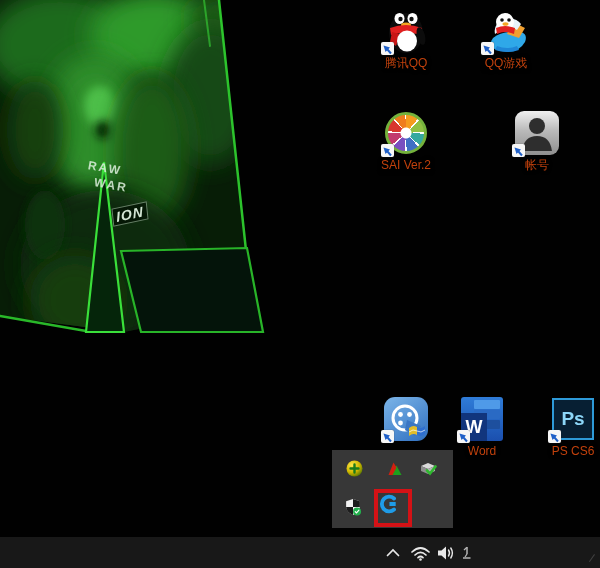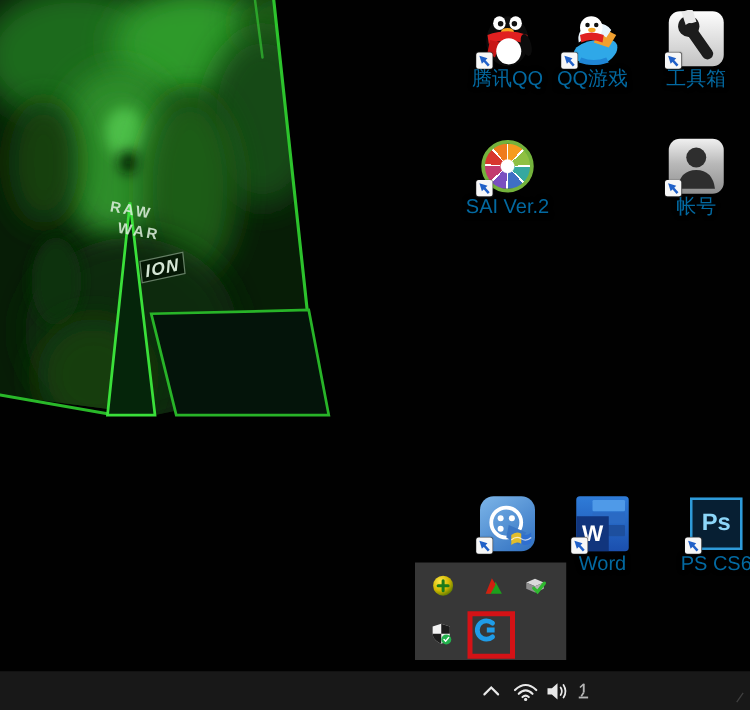--- a/index.html
+++ b/index.html
@@ -8,21 +8,21 @@
   .wallpaper{position:absolute;left:0;top:0;}
   .wp-text{position:absolute;color:#dff0df;font-weight:bold;pointer-events:none;}
   .wp-raw{left:88px;top:161px;font-size:12px;letter-spacing:2px;transform:rotate(10deg);opacity:.85;}
   .wp-war{left:94px;top:178px;font-size:12px;letter-spacing:2px;transform:rotate(10deg);opacity:.85;}
   .wp-ion{left:112px;top:205px;font-size:14px;font-style:italic;letter-spacing:1px;
     transform:rotate(-12deg) skewX(-6deg);background:rgba(2,14,2,.7);
     border:1px solid rgba(205,240,205,.5);padding:0 3px;opacity:.95;}
   
   .cell{position:absolute;width:76px;display:flex;flex-direction:column;align-items:center;cursor:default;}
   .art{position:relative;width:46px;height:46px;}
-  .label{margin-top:3px;font-size:16px;color:#0369a1;line-height:13px;
+  .label{margin-top:3px;font-size:12px;color:#c2410c;line-height:13px;
     text-shadow:1px 1px 1px #000,0 0 4px #000;white-space:nowrap;}
   .badge{position:absolute;left:-2px;bottom:-1px;width:13px;height:13px;background:#f7f7f7;
     border-radius:2px;box-shadow:0 0 1px #333;}
   
   .sq{border-radius:9px;width:44px;height:44px;margin:1px auto;}
   .toolbox-sq{background:linear-gradient(#fdfdfd,#c2c2c2);}
   .account-sq{background:linear-gradient(#f0f0f0 0%,#b9b9b9 45%,#8f8f8f 100%);}
   .sai-circle{width:42px;height:42px;margin:2px auto;border-radius:50%;border:3px solid #74b23c;box-sizing:border-box;
     background:
       radial-gradient(circle at 50% 50%, #fff 0 5px, rgba(255,255,255,0) 6px),
@@ -114,21 +114,21 @@
       <span class="badge">
         <svg width="13" height="13" viewBox="0 0 13 13">
             <polygon points="2.5,2.5 9,4.5 4.5,9" fill="#2060c8"></polygon>
             <line x1="6" y1="6" x2="10" y2="10.5" stroke="#2060c8" stroke-width="2"></line>
           </svg>
       </span>
     </div>
     <span class="label">腾讯QQ</span>
   </div>
 
-  <div class="cell" style="left:436px;top:8px;text-decoration:underline;">
+  <div class="cell" style="left:468px;top:8px;text-decoration:underline;">
     <div class="art">
       <svg width="46" height="46" viewBox="0 0 46 46">
         <path d="M10,30 Q4,38 14,42 Q34,48 42,34 Q45,26 38,24 Q20,22 10,30 Z" fill="#2fa8e8"></path>
         <path d="M30,14 L42,20 L36,30 L24,26 Z" fill="#f0a030"></path>
         <path d="M12,26 Q10,16 20,12 Q32,8 38,16 L34,22 Q26,16 18,22 Z" fill="#e8f4fc"></path>
         <circle cx="22" cy="14" r="9" fill="#fff"></circle>
         <circle cx="19" cy="12" r="1.8" fill="#111"></circle>
         <circle cx="26" cy="12" r="1.8" fill="#111"></circle>
         <ellipse cx="22.5" cy="16" rx="3" ry="1.8" fill="#f5a623"></ellipse>
         <path d="M13,20 Q22,16 32,20 L31,26 Q22,22 14,26 Z" fill="#e02020"></path>
@@ -137,53 +137,36 @@
       <span class="badge">
         <svg width="13" height="13" viewBox="0 0 13 13">
             <polygon points="2.5,2.5 9,4.5 4.5,9" fill="#2060c8"></polygon>
             <line x1="6" y1="6" x2="10" y2="10.5" stroke="#2060c8" stroke-width="2"></line>
           </svg>
       </span>
     </div>
     <span class="label">QQ游戏</span>
   </div>
 
-  <div class="cell" style="left:519px;top:8px;">
-    <div class="art">
-      <div class="sq toolbox-sq"></div>
-      <svg width="46" height="46" viewBox="0 0 46 46" style="position:absolute;left:0;top:0;">
-        <circle cx="17" cy="13" r="8.5" fill="#1c1c1c"></circle>
-        <rect x="12.5" y="0" width="9" height="11" fill="#e9e9e9" transform="rotate(-18 17 5)"></rect>
-        <line x1="18" y1="15" x2="32" y2="35" stroke="#1c1c1c" stroke-width="9" stroke-linecap="round"></line>
-      </svg>
-      <span class="badge">
-        <svg width="13" height="13" viewBox="0 0 13 13">
-            <polygon points="2.5,2.5 9,4.5 4.5,9" fill="#2060c8"></polygon>
-            <line x1="6" y1="6" x2="10" y2="10.5" stroke="#2060c8" stroke-width="2"></line>
-          </svg>
-      </span>
-    </div>
-    <span class="label">工具箱</span>
-  </div>
 
   <div class="cell" style="left:368px;top:110px;text-decoration:underline;">
     <div class="art">
       <div class="sai-circle"></div>
       <span class="badge">
         <svg width="13" height="13" viewBox="0 0 13 13">
             <polygon points="2.5,2.5 9,4.5 4.5,9" fill="#2060c8"></polygon>
             <line x1="6" y1="6" x2="10" y2="10.5" stroke="#2060c8" stroke-width="2"></line>
           </svg>
       </span>
     </div>
     <span class="label">SAI Ver.2</span>
   </div>
 
 
-  <div class="cell" style="left:519px;top:110px;">
+  <div class="cell" style="left:499px;top:110px;">
     <div class="art">
       <div class="sq account-sq"></div>
       <svg width="46" height="46" viewBox="0 0 46 46" style="position:absolute;left:0;top:0;">
         <circle cx="23" cy="16" r="8" fill="#2e2e2e"></circle>
         <path d="M8,41 Q10,26 23,26 Q36,26 38,41 Z" fill="#2e2e2e"></path>
       </svg>
       <span class="badge">
         <svg width="13" height="13" viewBox="0 0 13 13">
             <polygon points="2.5,2.5 9,4.5 4.5,9" fill="#2060c8"></polygon>
             <line x1="6" y1="6" x2="10" y2="10.5" stroke="#2060c8" stroke-width="2"></line>

